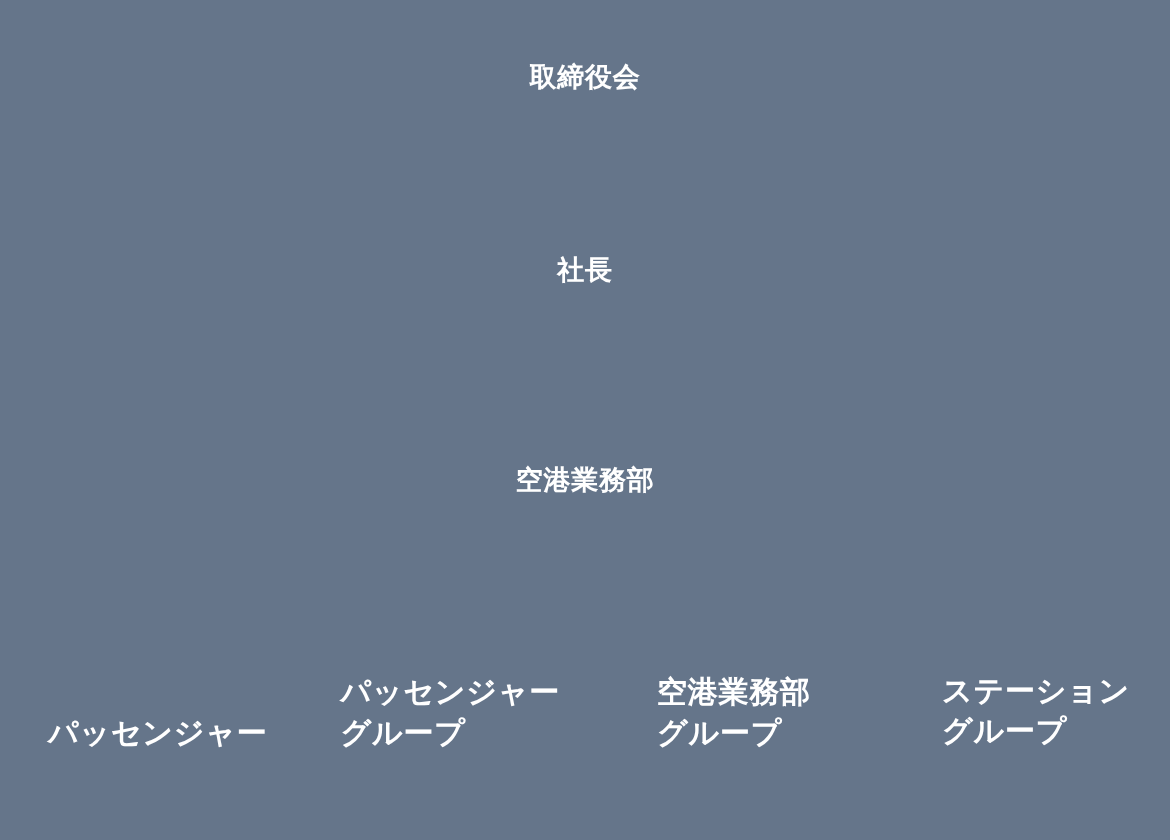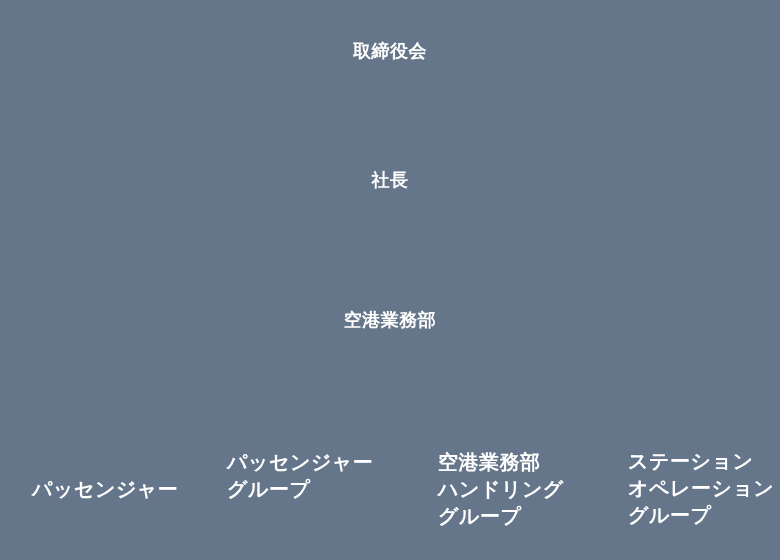--- a/index.html
+++ b/index.html
@@ -61,23 +61,21 @@
     <div>パッセンジャー</div>
   </div>
 
   <div class="group group-2">
     <div>パッセンジャー</div>
     <div>グループ</div>
   </div>
 
   <div class="group group-3">
     <div>空港業務部</div>
-    <div>ハンドリング</div>
     <div>グループ</div>
   </div>
 
   <div class="group group-4">
     <div>ステーション</div>
-    <div>オペレーション</div>
     <div>グループ</div>
   </div>
 
 </div>
 
 </body></html>

